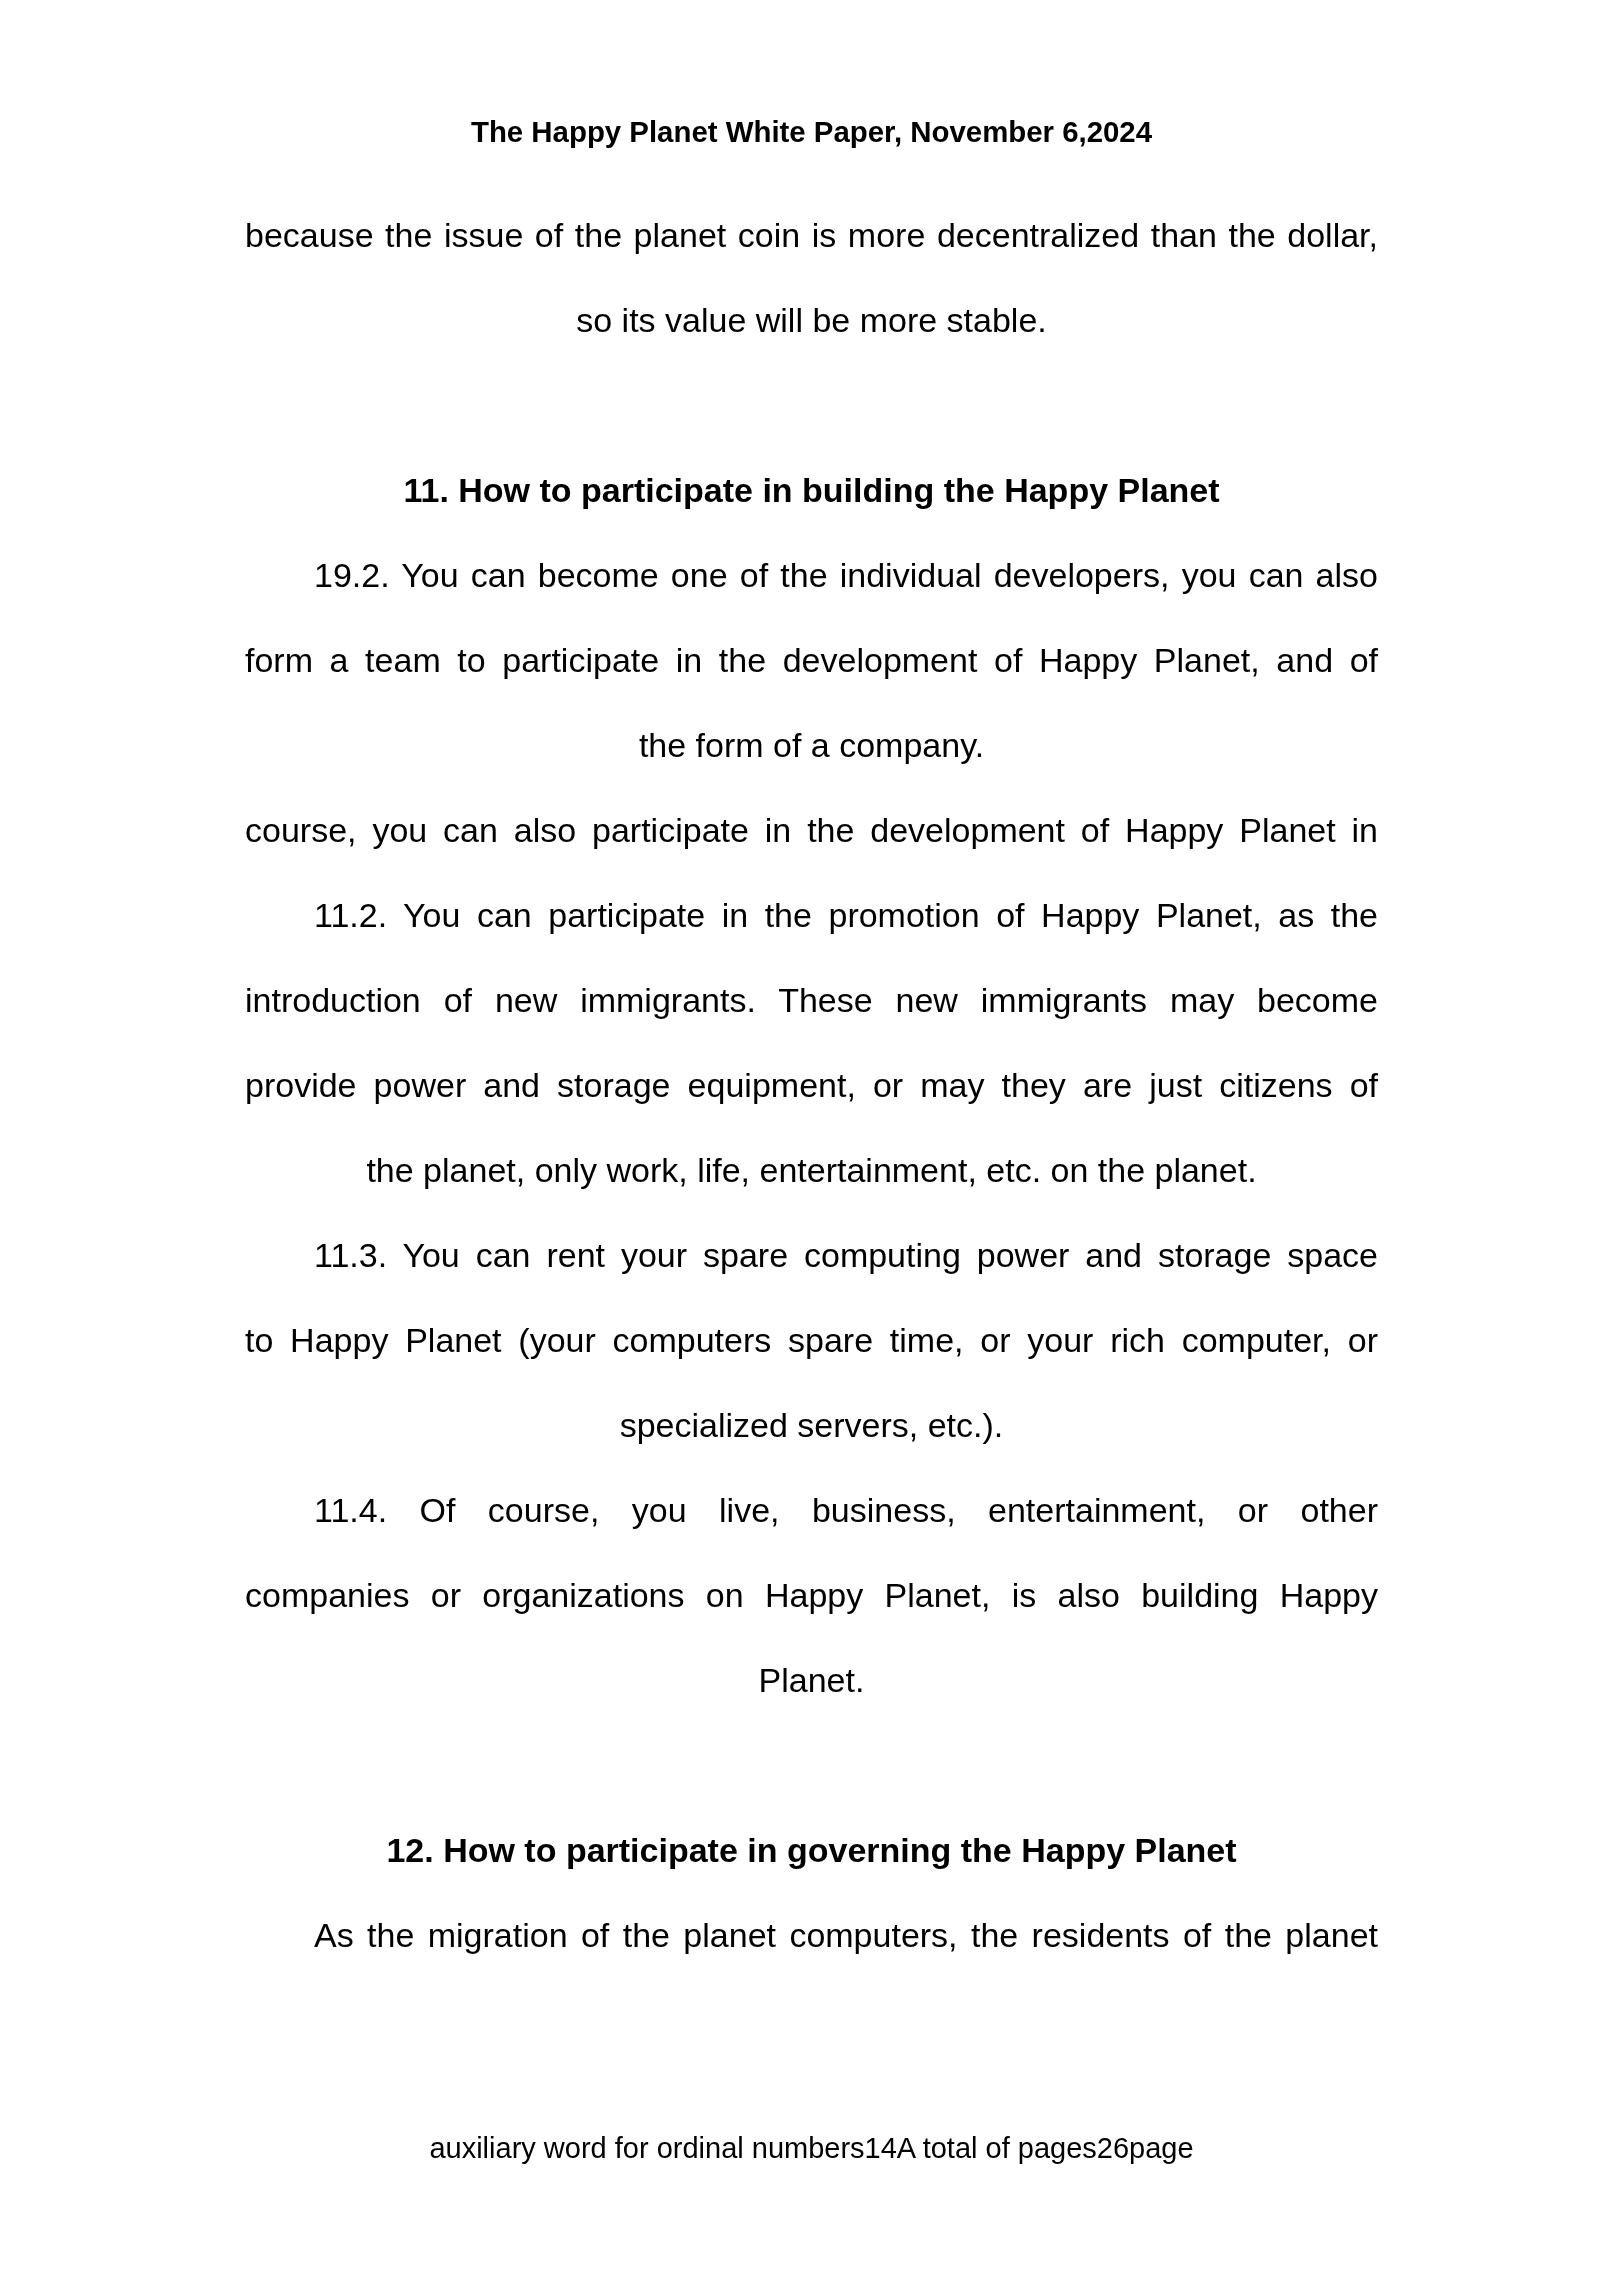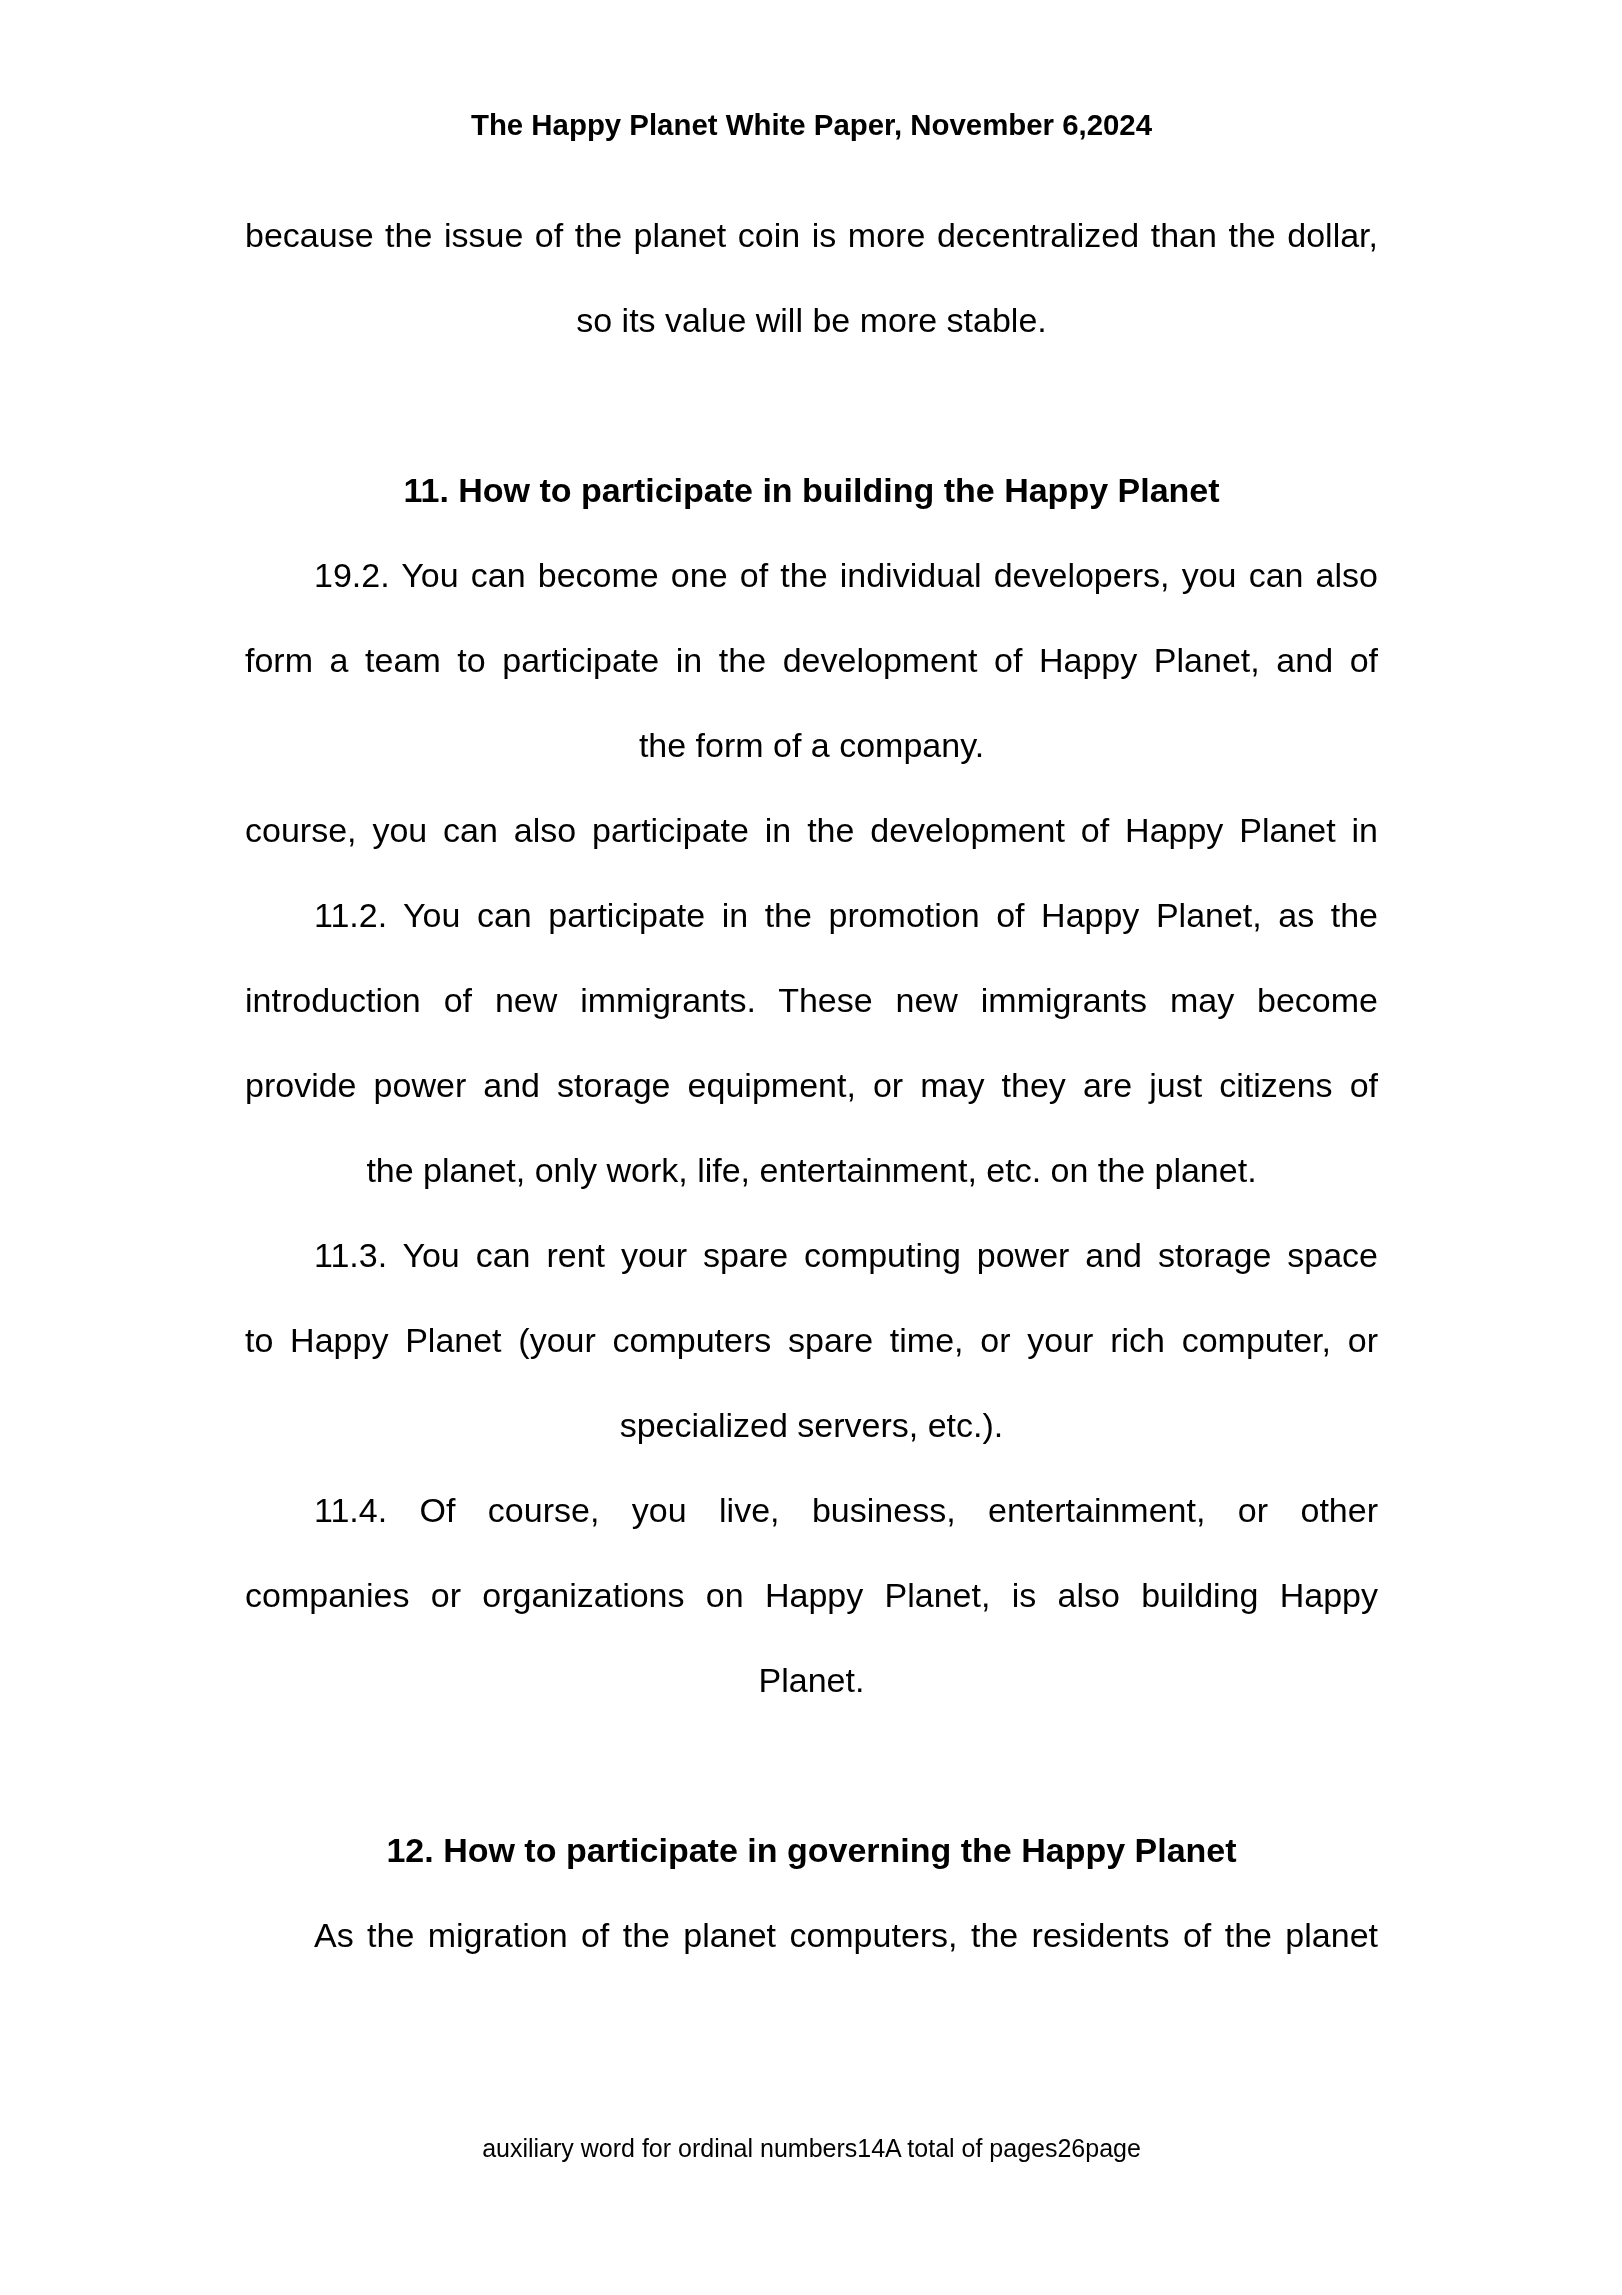--- a/index.html
+++ b/index.html
@@ -11,21 +11,21 @@
     position: relative;
     width: 1623px;
     height: 2295px;
     background: #ffffff;
     color: #000000;
     font-family: "Liberation Sans", sans-serif;
     overflow: hidden;
   }
   .page-header {
     position: absolute;
-    top: 108px;
+    top: 115px;
     left: 0;
     width: 1623px;
     text-align: center;
     font-size: 29.4px;
     font-weight: bold;
     line-height: 34px;
   }
   .content {
     position: absolute;
     top: 193px;
@@ -50,21 +50,21 @@
   }
   .sp {
     height: 85px;
   }
   .page-footer {
     position: absolute;
     top: 2131px;
     left: 0;
     width: 1623px;
     text-align: center;
-    font-size: 25px;
+    font-size: 29px;
     line-height: 34px;
   }
 </style>
 </head>
 <body>
 
 <div class="page">
 
   <div class="page-header">The Happy Planet White Paper, November 6,2024</div>
 

